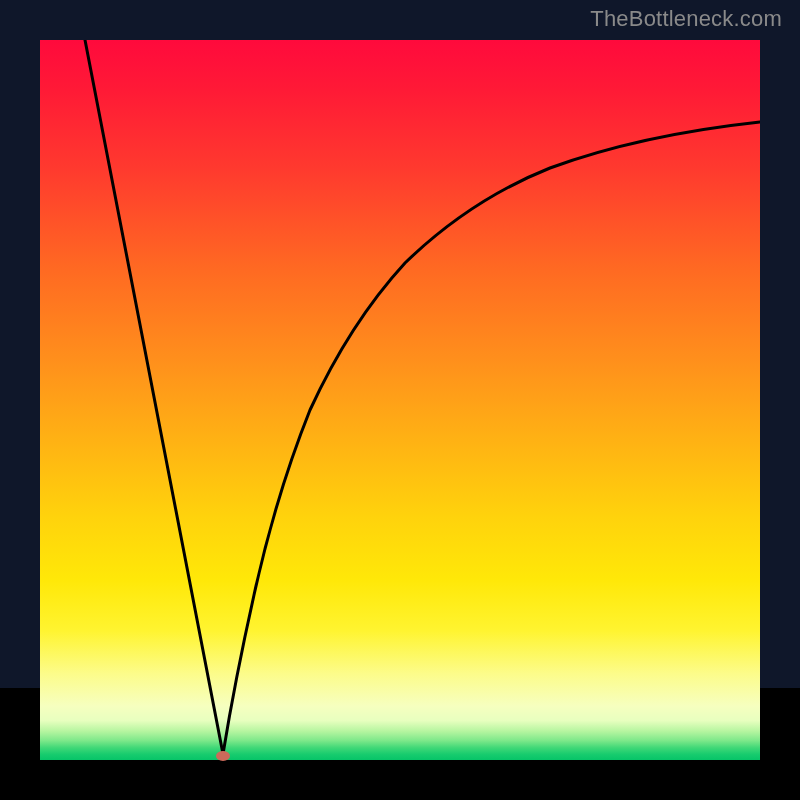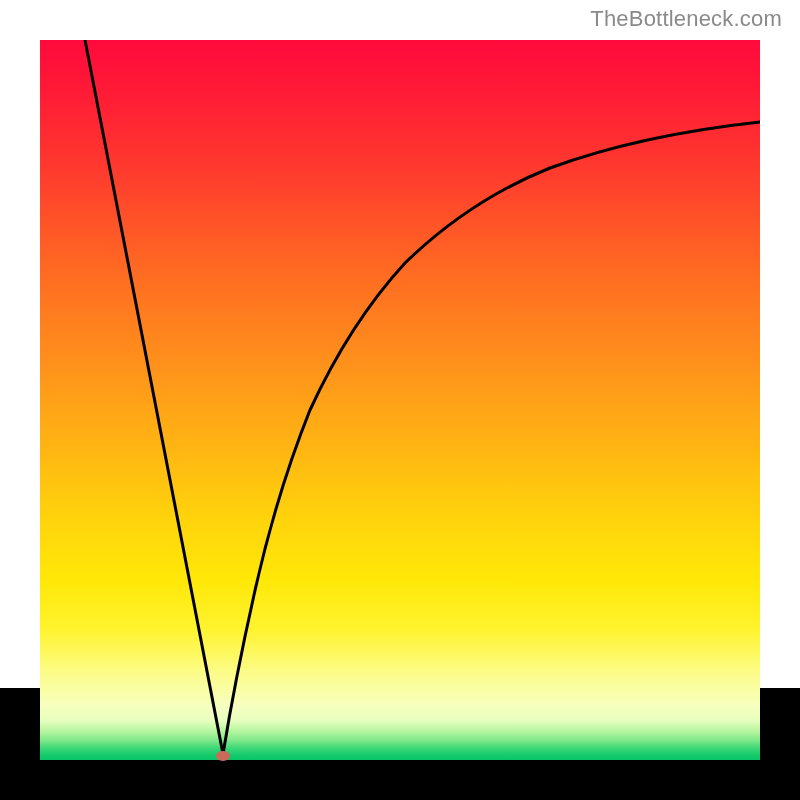--- a/index.html
+++ b/index.html
@@ -7,21 +7,21 @@
     padding: 0;
     width: 800px;
     height: 800px;
     background: #000;
     overflow: hidden;
   }
   .frame {
     position: relative;
     width: 800px;
     height: 688px;
-    background: #ffffff;
+    background: #0f172a;
   }
   .plot-area {
     position: absolute;
     left: 40px;
     top: 40px;
     width: 720px;
     height: 720px;
     
     background: linear-gradient(to bottom,
       #ff0a3c 0%,

